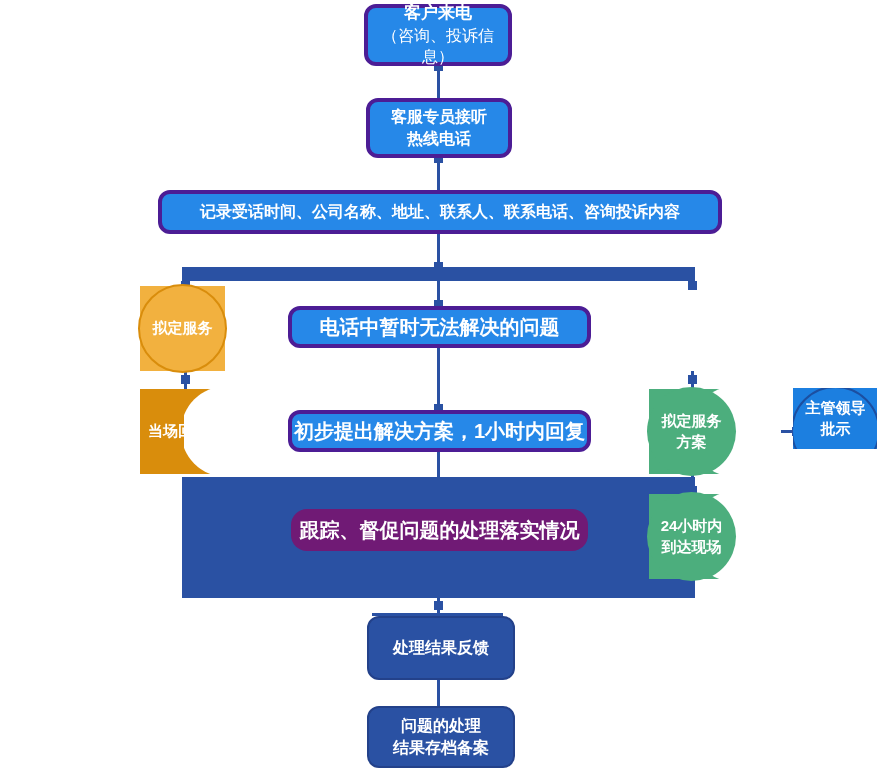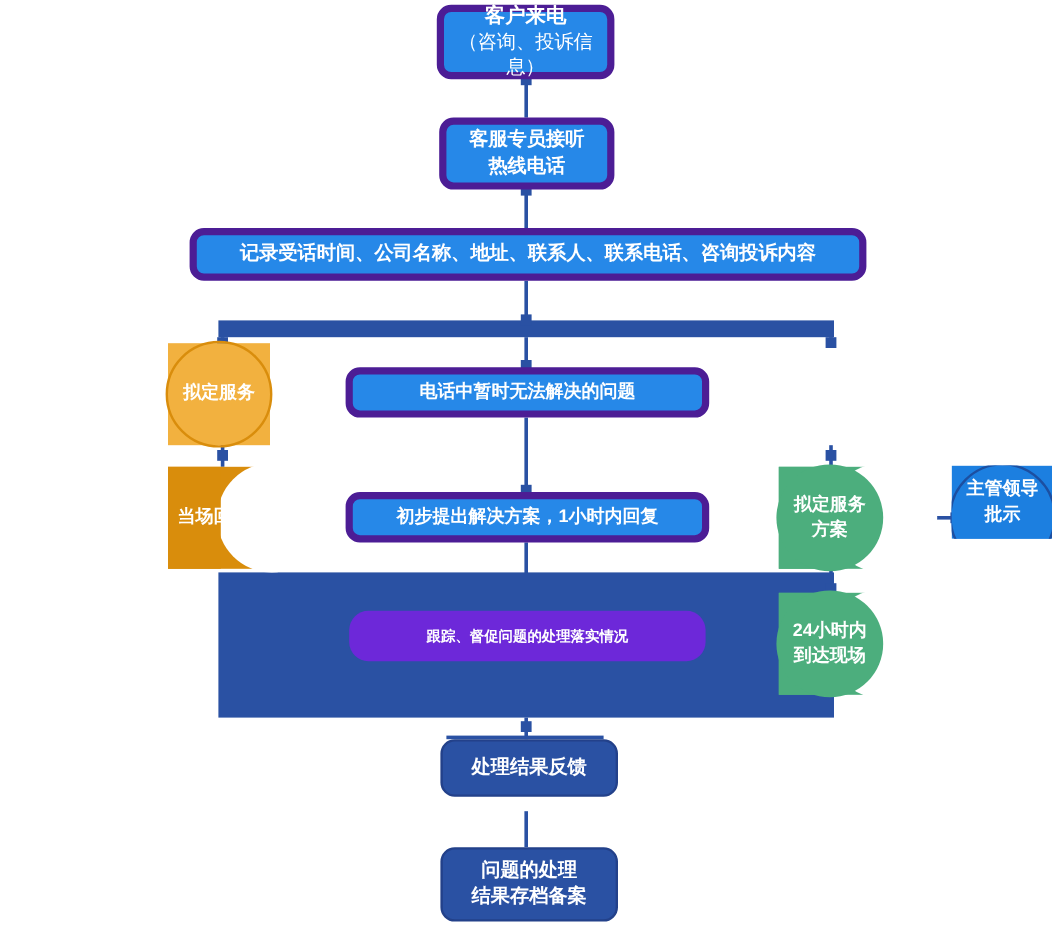--- a/index.html
+++ b/index.html
@@ -19,40 +19,40 @@
     color:#ffffff;
     font-weight:bold;
     line-height:1.35;
     box-sizing:border-box;
     z-index:5;
   }
 
   
   .pill{
     background:#2688e8;
-    border:6px solid #4c1d95;
+    border:4px solid #4c1d95;
     border-radius:12px;
     font-size:16px;
   }
-  .pill.sub{font-size:15px;font-weight:bold;}
+  .pill.sub{font-size:20px;font-weight:bold;}
   .pill .small{font-weight:normal;font-size:16px;display:block;}
 
   
   .navybox{
     background:#2a51a3;
     border:2px solid #23418a;
     border-radius:12px;
     font-size:16px;
   }
 
   
   .innerbox{
-    background:#6d28d9;
+    background:#701a75;
     border-radius:16px;
-    font-size:12px;
+    font-size:20px;
   }
 
   
   .sqcircle{position:absolute;z-index:6;}
   .sqcircle .sq{
     position:absolute;left:0;top:0;width:100%;height:100%;
   }
   .sqcircle .ring{
     position:absolute;border-radius:50%;
     box-sizing:border-box;
@@ -173,20 +173,20 @@
     <div style="position:absolute;left:0;top:0;width:44px;height:85px;background:#4cae7d;z-index:2;"></div>
     <div style="position:absolute;left:-2px;top:-2px;width:89px;height:89px;border-radius:50%;background:#4cae7d;z-index:2;"></div>
     <div class="lbl" style="white-space:pre-line;z-index:4;">24小时内
 到达现场</div>
   </div>
 
   <div class="vline" style="left:437px;top:598px;height:18px;"></div>
   <div class="knob" style="left:434px;top:601px;"></div>
   <div class="hline" style="left:372px;top:613px;width:131px;"></div>
 
-  <div class="node navybox" style="left:367px;top:616px;width:148px;height:48px;">处理结果反馈</div>
+  <div class="node navybox" style="left:367px;top:616px;width:148px;height:64px;">处理结果反馈</div>
 
   <div class="vline" style="left:437px;top:676px;height:30px;"></div>
 
   <div class="node navybox" style="left:367px;top:706px;width:148px;height:62px;white-space:pre-line;">问题的处理
 结果存档备案</div>
 
 </div>
 
 </body></html>

